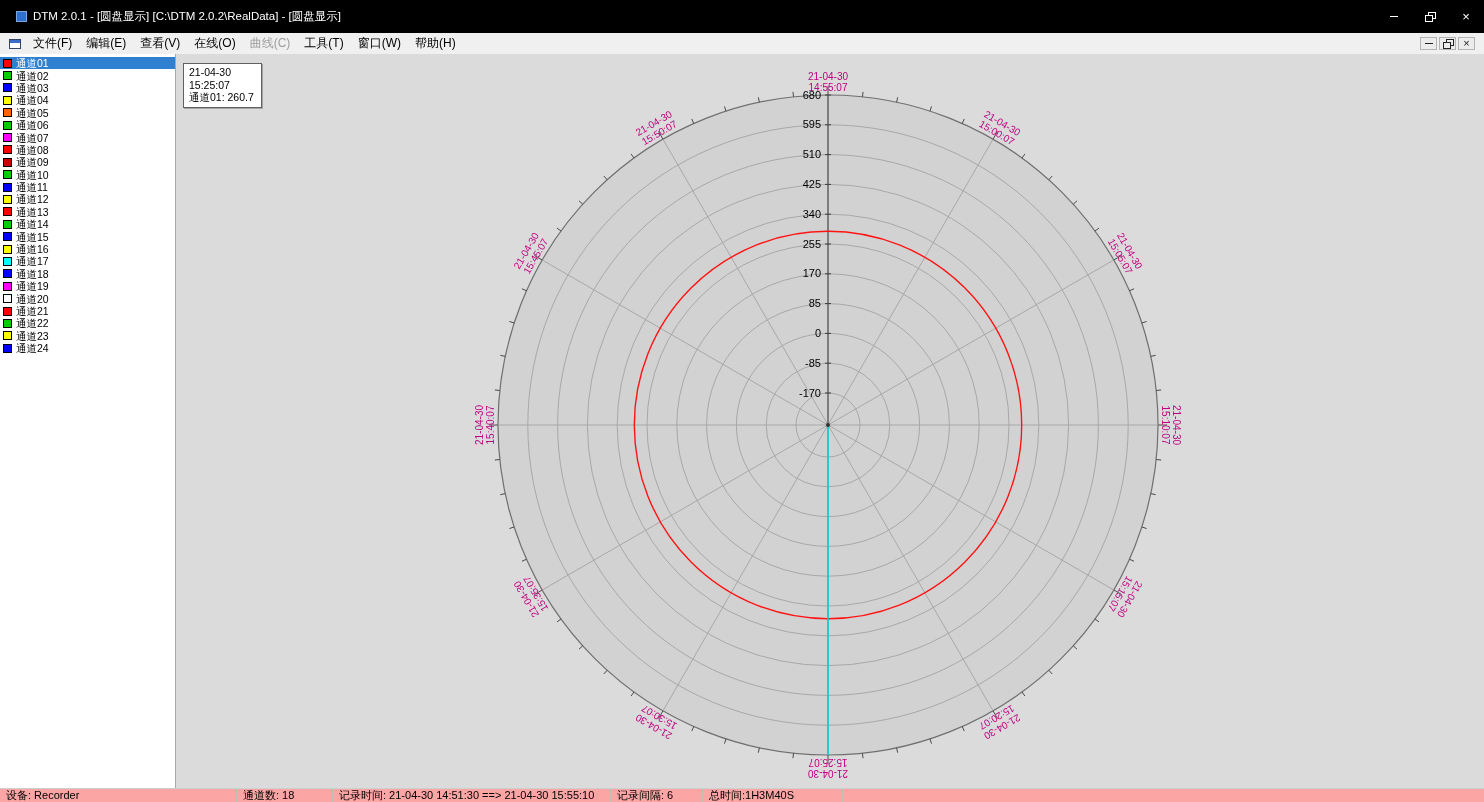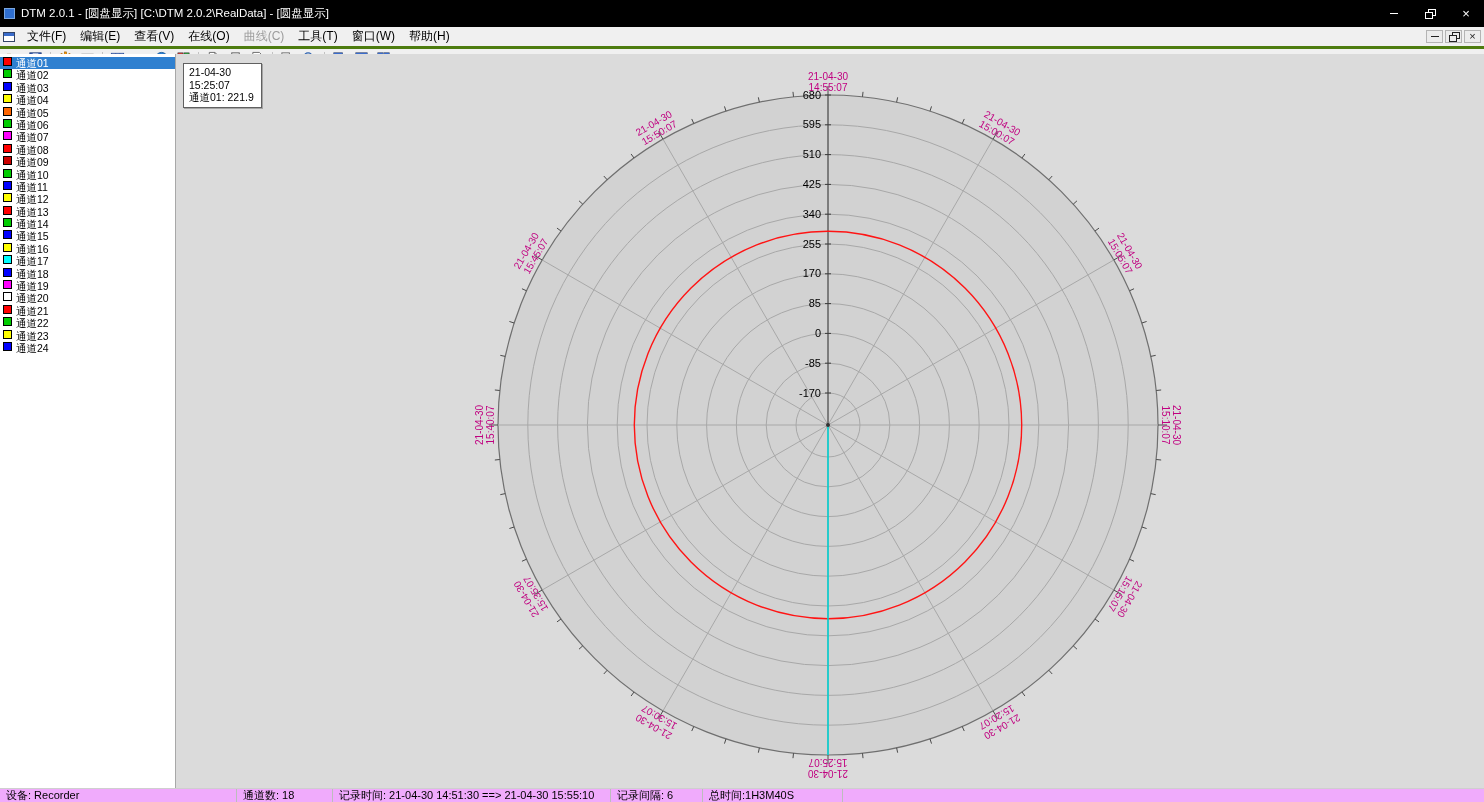--- a/index.html
+++ b/index.html
@@ -1,59 +1,59 @@
 <!DOCTYPE html>
 <html><head>
 <meta charset="utf-8">
 <style>
   *{box-sizing:border-box;margin:0;padding:0}
   html,body{width:1484px;height:802px;overflow:hidden}
   body{font-family:"Liberation Sans",sans-serif;background:#dbdbdb;position:relative;cursor:default}
 
   
-  .titlebar{height:27px;background:#000;color:#fff;display:flex;align-items:center;padding-left:4px}
+  .titlebar{height:33px;background:#000;color:#fff;display:flex;align-items:center;padding-left:16px}
   .app-ico{width:11px;height:11px;background:#2f6fd0;border:1px solid #7aa7e0;margin-right:6px;flex:none}
   .titlebar .title{font-size:11.5px;white-space:nowrap}
   .win-controls{margin-left:auto;display:flex;height:100%}
   .wc{width:36px;display:flex;align-items:center;justify-content:center;color:#fff;--bg:#000}
   .wc.close{font-size:13px;line-height:1}
   .glyph-min{display:block;width:8px;height:0;border-top:1px solid currentColor}
   .glyph-restore{position:relative;display:block;width:10px;height:9px}
   .glyph-restore::before{content:"";position:absolute;left:3px;top:0;width:6px;height:5px;border:1px solid currentColor}
   .glyph-restore::after{content:"";position:absolute;left:0;top:3px;width:6px;height:5px;border:1px solid currentColor;background:var(--bg)}
 
   
-  .menubar{height:22px;background:#f0f0f0;display:flex;align-items:center;font-size:12px;border-bottom:3px solid #4d7c0f;padding:0 1px}
+  .menubar{height:22px;background:#f0f0f0;display:flex;align-items:center;font-size:12px;border-bottom:1px solid #4d7c0f;padding:0 7px}
   .mdi-ico{width:12px;height:10px;border:1px solid #334466;background:#fff;margin:0 5px 0 2px;position:relative;flex:none}
   .mdi-ico::before{content:"";position:absolute;left:0;right:0;top:0;height:3px;background:#3a6ccc}
   #menu-items{display:flex}
   .menu-item{padding:1px 7px}
   .menu-item.disabled{color:#9c9c9c}
   .mdi-controls{margin-left:auto;display:flex;gap:2px;padding-right:2px}
   .mdi-btn{width:17px;height:13px;display:flex;align-items:center;justify-content:center;font-size:11px;line-height:1;color:#222;border:1px solid #b4b4b4;background:#ececec;--bg:#ececec}
 
   
   .toolbar{height:20px;background:#f0f0f0;border-bottom:1px solid #c9c9c9;display:flex;align-items:center;padding:0 3px;gap:1px}
   .tool{width:21px;height:18px;display:flex;align-items:center;justify-content:center}
   .tool svg{width:15px;height:15px;display:block}
   .tool.disabled{opacity:.45;filter:grayscale(1)}
   .tb-sep{width:1px;height:14px;background:#c2c2c2;margin:0 3px}
 
   
   .main{position:absolute;top:54px;left:0;right:0;bottom:14px;display:flex}
   .sidebar{width:176px;background:#fff;border-right:1px solid #a8a8a8;padding-top:3px;overflow:hidden}
-  .channel{height:12.4px;display:flex;padding-left:3px;font-size:10.5px;line-height:12px}
+  .channel{height:12.4px;display:flex;align-items:center;padding-left:3px;font-size:10.5px;line-height:12px}
   .channel .swatch{width:9px;height:9px;border:1px solid #000;margin-right:4px;flex:none}
   .channel.selected{background:#2f80d0;color:#fff}
   .chart-panel{flex:1;position:relative;background:#dbdbdb}
   #disk-svg{position:absolute;left:0;top:0}
   .tooltip{position:absolute;left:7px;top:9px;background:#fff;border:1px solid #606060;padding:2px 7px 3px 5px;font-size:10.5px;line-height:12.5px;box-shadow:1px 1px 0 rgba(0,0,0,.25);z-index:5;white-space:nowrap}
 
   
-  .statusbar{position:absolute;left:0;right:0;bottom:0;height:14px;background:#f0abfc;border-top:1px solid #cfcfcf;display:flex;align-items:center;font-size:11px}
+  .statusbar{position:absolute;left:0;right:0;bottom:0;height:14px;background:#fca5a5;border-top:1px solid #cfcfcf;display:flex;align-items:center;font-size:11px}
   .sb-seg{height:100%;display:flex;align-items:center;padding:0 6px;border-right:1px solid #bdbdbd;white-space:nowrap;overflow:hidden}
   .sb-seg:nth-child(1){width:237px}
   .sb-seg:nth-child(2){width:96px}
   .sb-seg:nth-child(3){width:278px}
   .sb-seg:nth-child(4){width:92px}
   .sb-seg:nth-child(5){width:140px}
 </style>
 </head>
 <body>
 
@@ -436,21 +436,21 @@
         <text transform="translate(652 716) rotate(180)" text-anchor="middle" font-size="10" fill="#c00080" font-family="&quot;Liberation Sans&quot;,sans-serif"><tspan x="0" dy="0">21-04-30</tspan><tspan x="0" dy="11">15:25:07</tspan></text>
         <text transform="translate(479.5 669.7787643056313) rotate(210)" text-anchor="middle" font-size="10" fill="#c00080" font-family="&quot;Liberation Sans&quot;,sans-serif"><tspan x="0" dy="0">21-04-30</tspan><tspan x="0" dy="11">15:30:07</tspan></text>
         <text transform="translate(353.2212356943688 543.5000000000001) rotate(240)" text-anchor="middle" font-size="10" fill="#c00080" font-family="&quot;Liberation Sans&quot;,sans-serif"><tspan x="0" dy="0">21-04-30</tspan><tspan x="0" dy="11">15:35:07</tspan></text>
         <text transform="translate(307 371.00000000000006) rotate(270)" text-anchor="middle" font-size="10" fill="#c00080" font-family="&quot;Liberation Sans&quot;,sans-serif"><tspan x="0" dy="0">21-04-30</tspan><tspan x="0" dy="11">15:40:07</tspan></text>
         <text transform="translate(353.22123569436866 198.49999999999997) rotate(300)" text-anchor="middle" font-size="10" fill="#c00080" font-family="&quot;Liberation Sans&quot;,sans-serif"><tspan x="0" dy="0">21-04-30</tspan><tspan x="0" dy="11">15:45:07</tspan></text>
         <text transform="translate(479.4999999999999 72.22123569436877) rotate(330)" text-anchor="middle" font-size="10" fill="#c00080" font-family="&quot;Liberation Sans&quot;,sans-serif"><tspan x="0" dy="0">21-04-30</tspan><tspan x="0" dy="11">15:50:07</tspan></text>
       </svg>
     <div class="tooltip">
       <div>21-04-30</div>
       <div>15:25:07</div>
-      <div>通道01: 221.9</div>
+      <div>通道01: 260.7</div>
     </div>
   </div>
 </div>
 
 <div class="statusbar">
   <div class="sb-seg">设备: Recorder</div>
   <div class="sb-seg">通道数: 18</div>
   <div class="sb-seg">记录时间: 21-04-30 14:51:30 ==&gt; 21-04-30 15:55:10</div>
   <div class="sb-seg">记录间隔: 6</div>
   <div class="sb-seg">总时间:1H3M40S</div>

